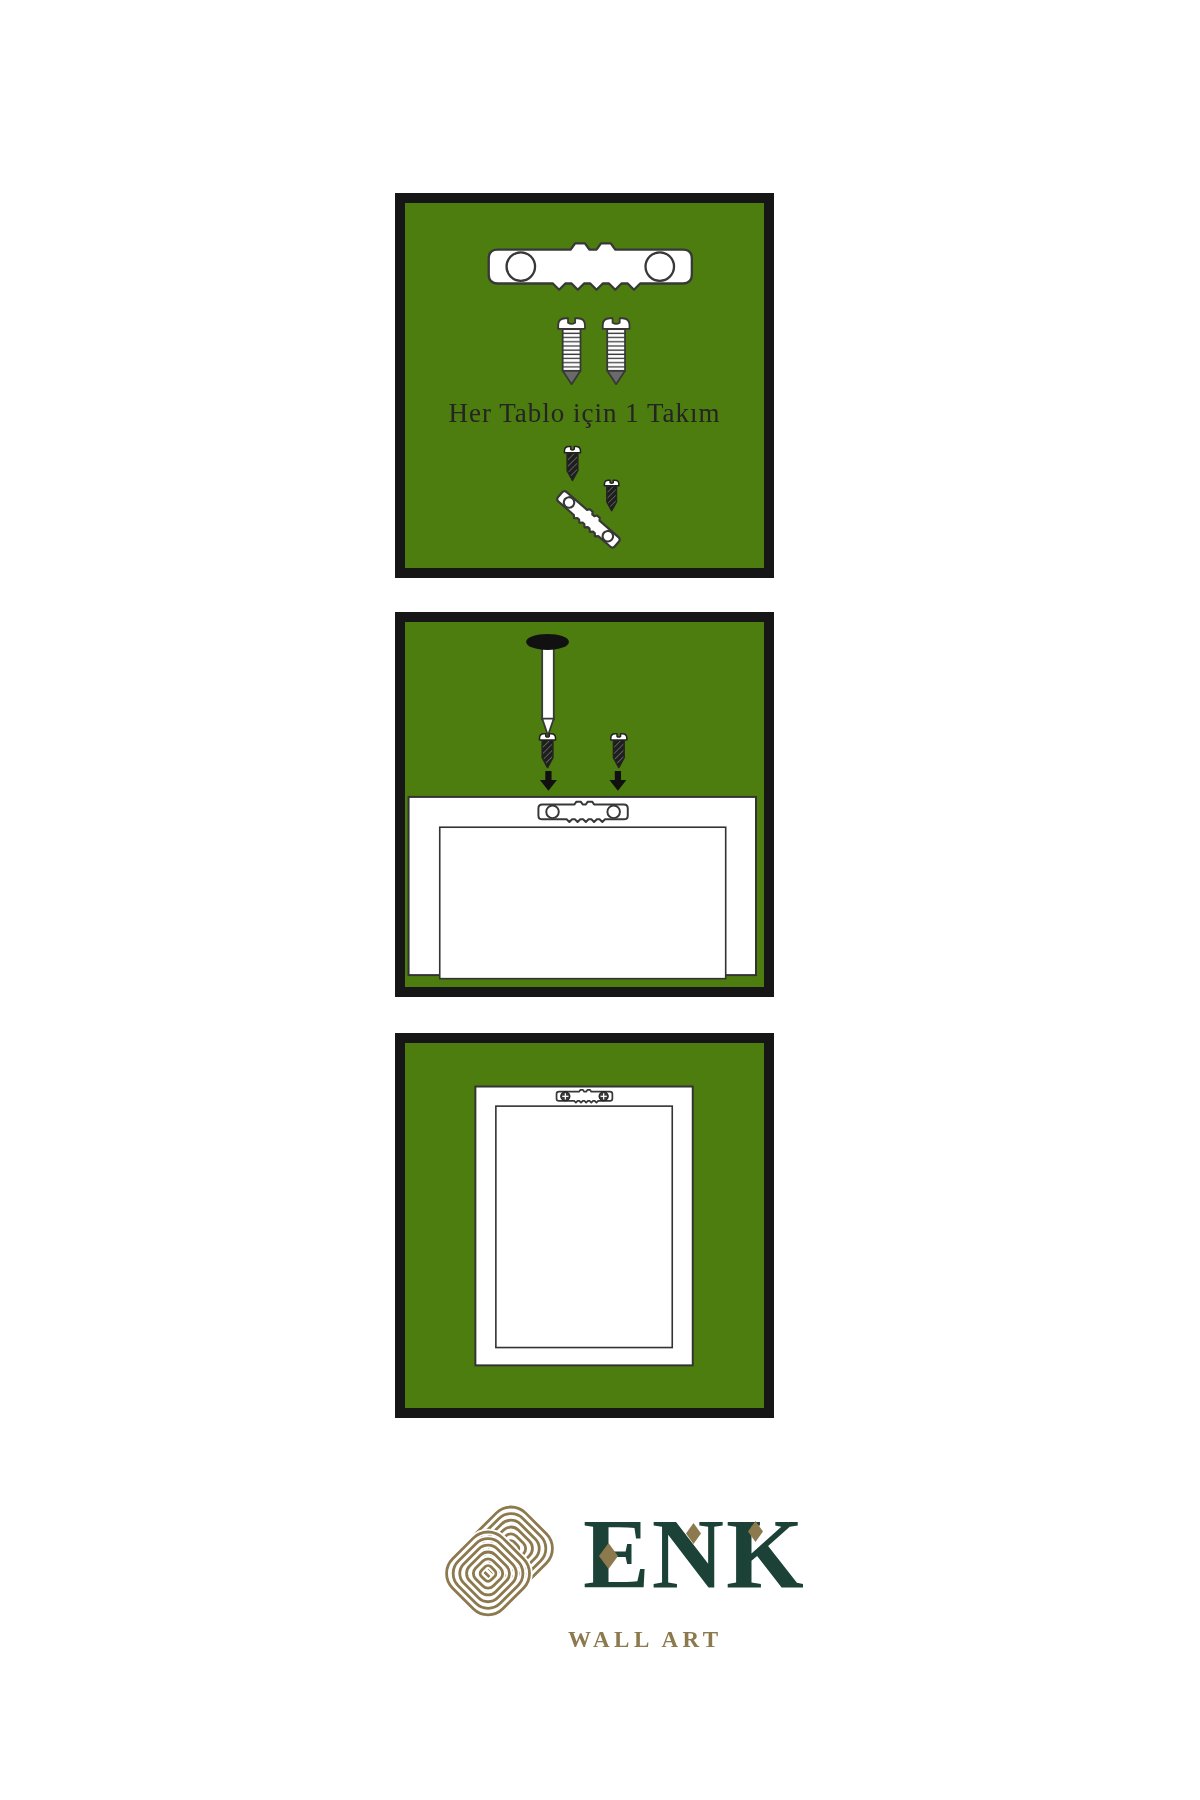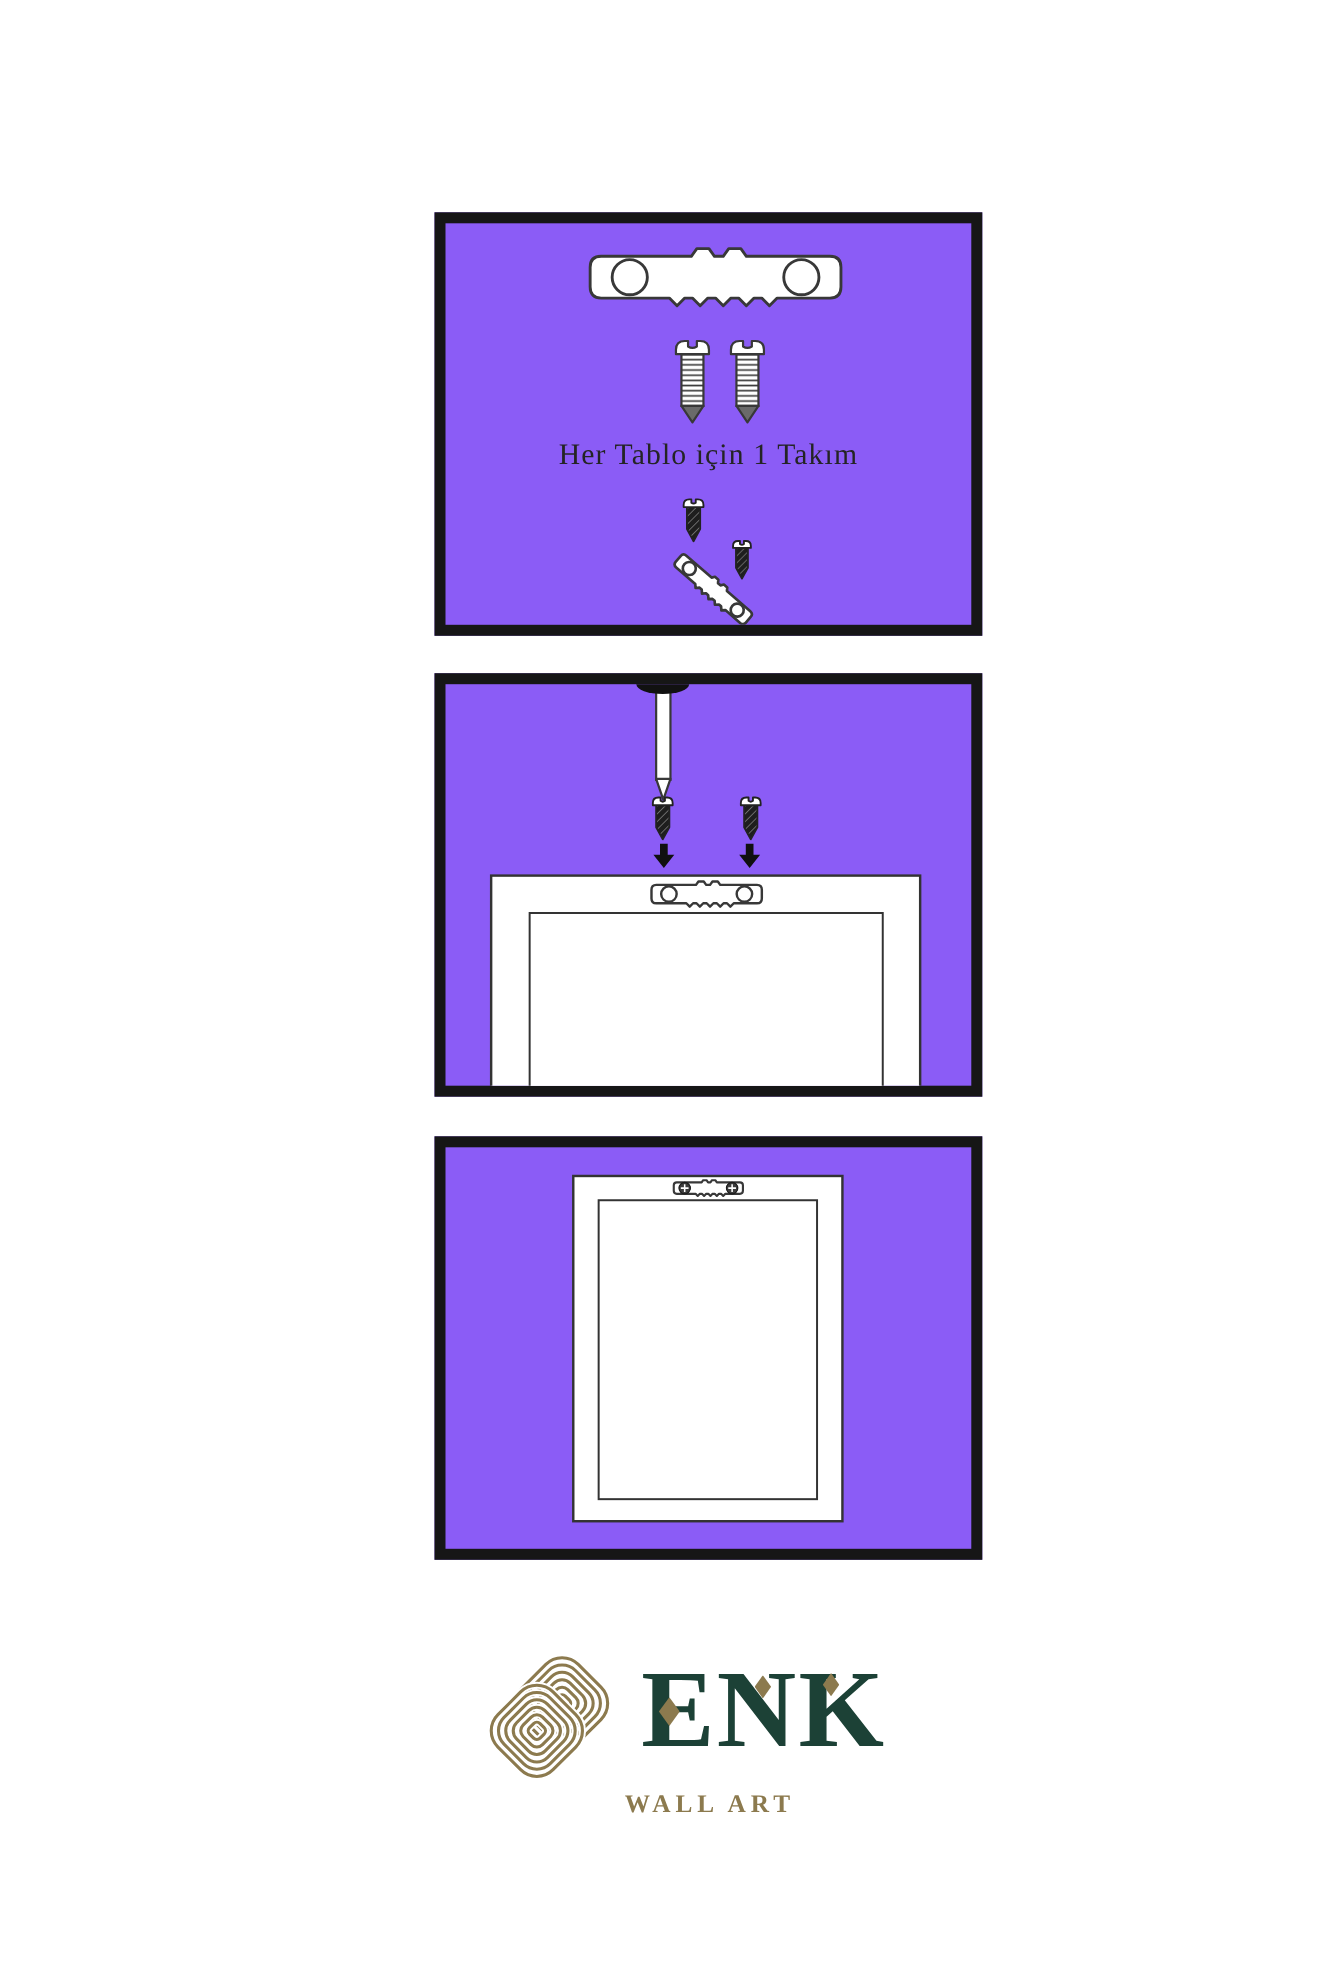--- a/index.html
+++ b/index.html
@@ -1,22 +1,22 @@
 <!DOCTYPE html>
 <html><head>
 <meta charset="utf-8">
 <style>
   html,body{margin:0;padding:0;}
   body{
     width:1200px;height:1800px;position:relative;background:#ffffff;overflow:hidden;
     font-family:"Liberation Serif", serif;
   }
   .panel{
-    position:absolute;left:395px;width:498px;height:385px;
-    border:10px solid #161616;background:#8b5cf6;box-sizing:border-box;
+    position:absolute;left:395px;width:379px;height:385px;
+    border:10px solid #161616;background:#4d7c0f;box-sizing:border-box;
   }
   #panel-1{top:193px;}
   #panel-2{top:612px;}
   #panel-3{top:1033px;}
   .art{position:absolute;left:0;top:0;width:100%;height:100%;display:block;}
   .caption{
     position:absolute;top:194px;left:0;width:100%;text-align:center;
     font-size:27px;letter-spacing:1px;color:#242424;line-height:1.2;white-space:nowrap;
   }
   .brand-name{

